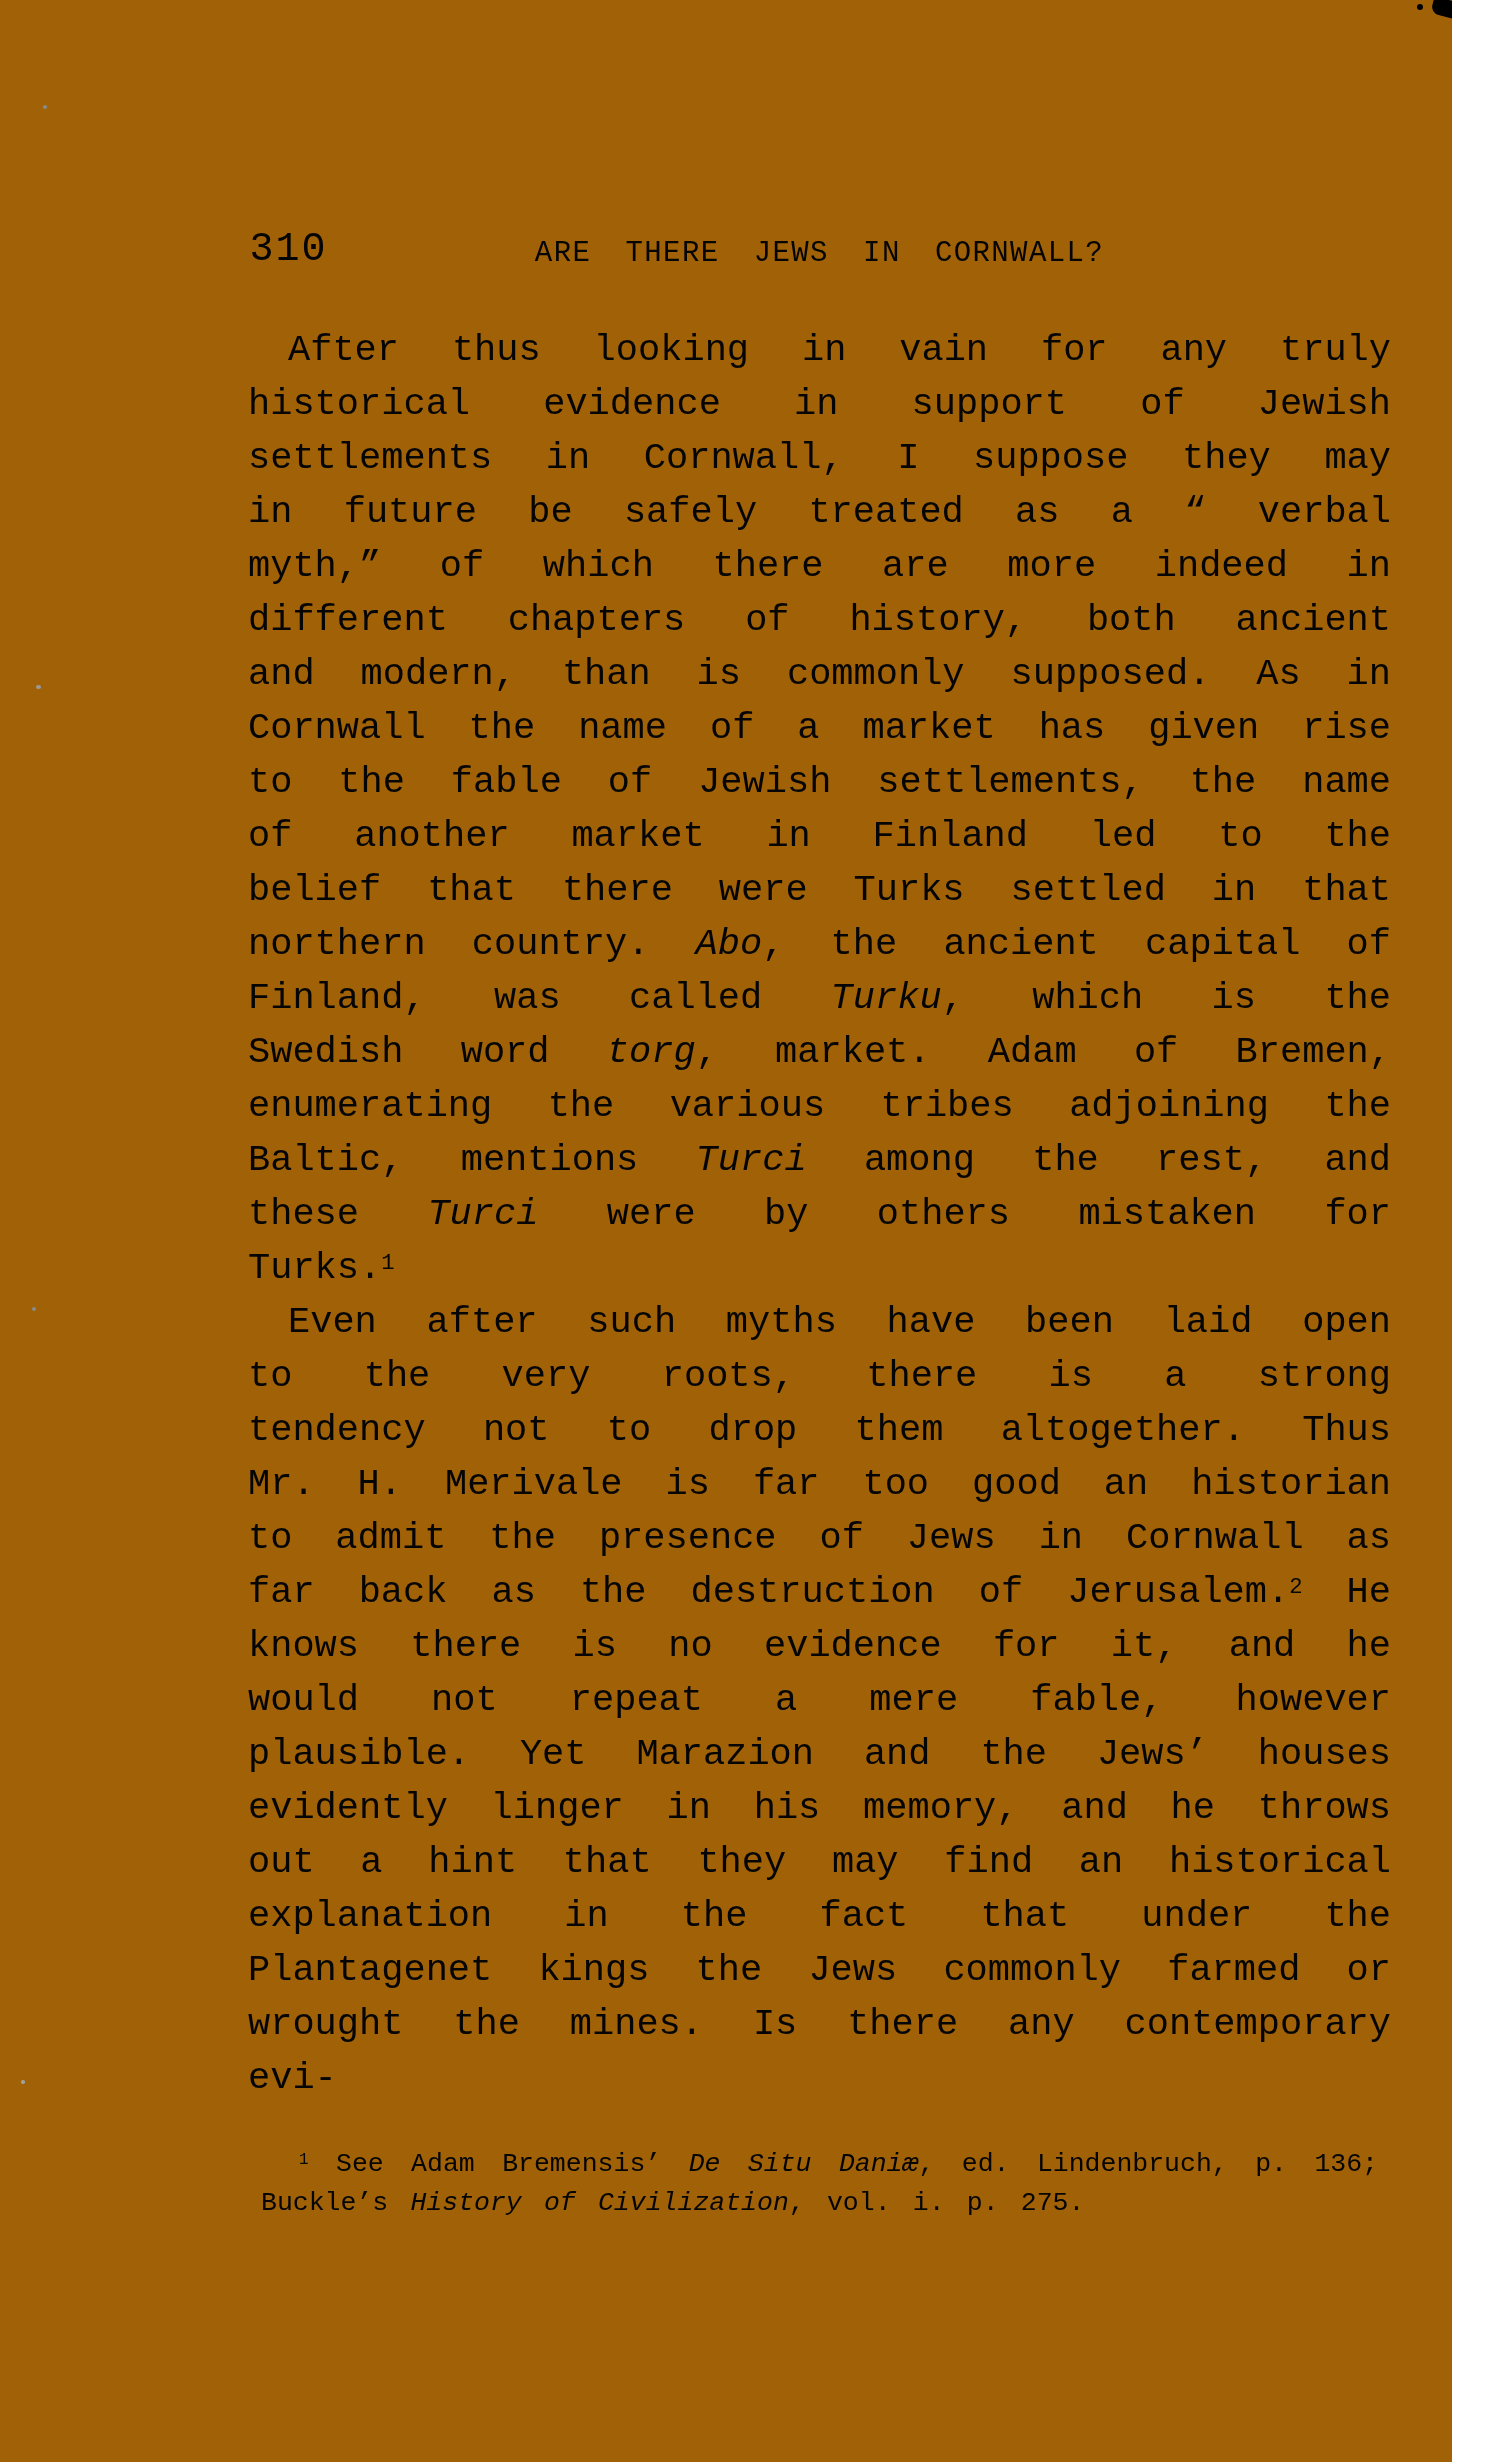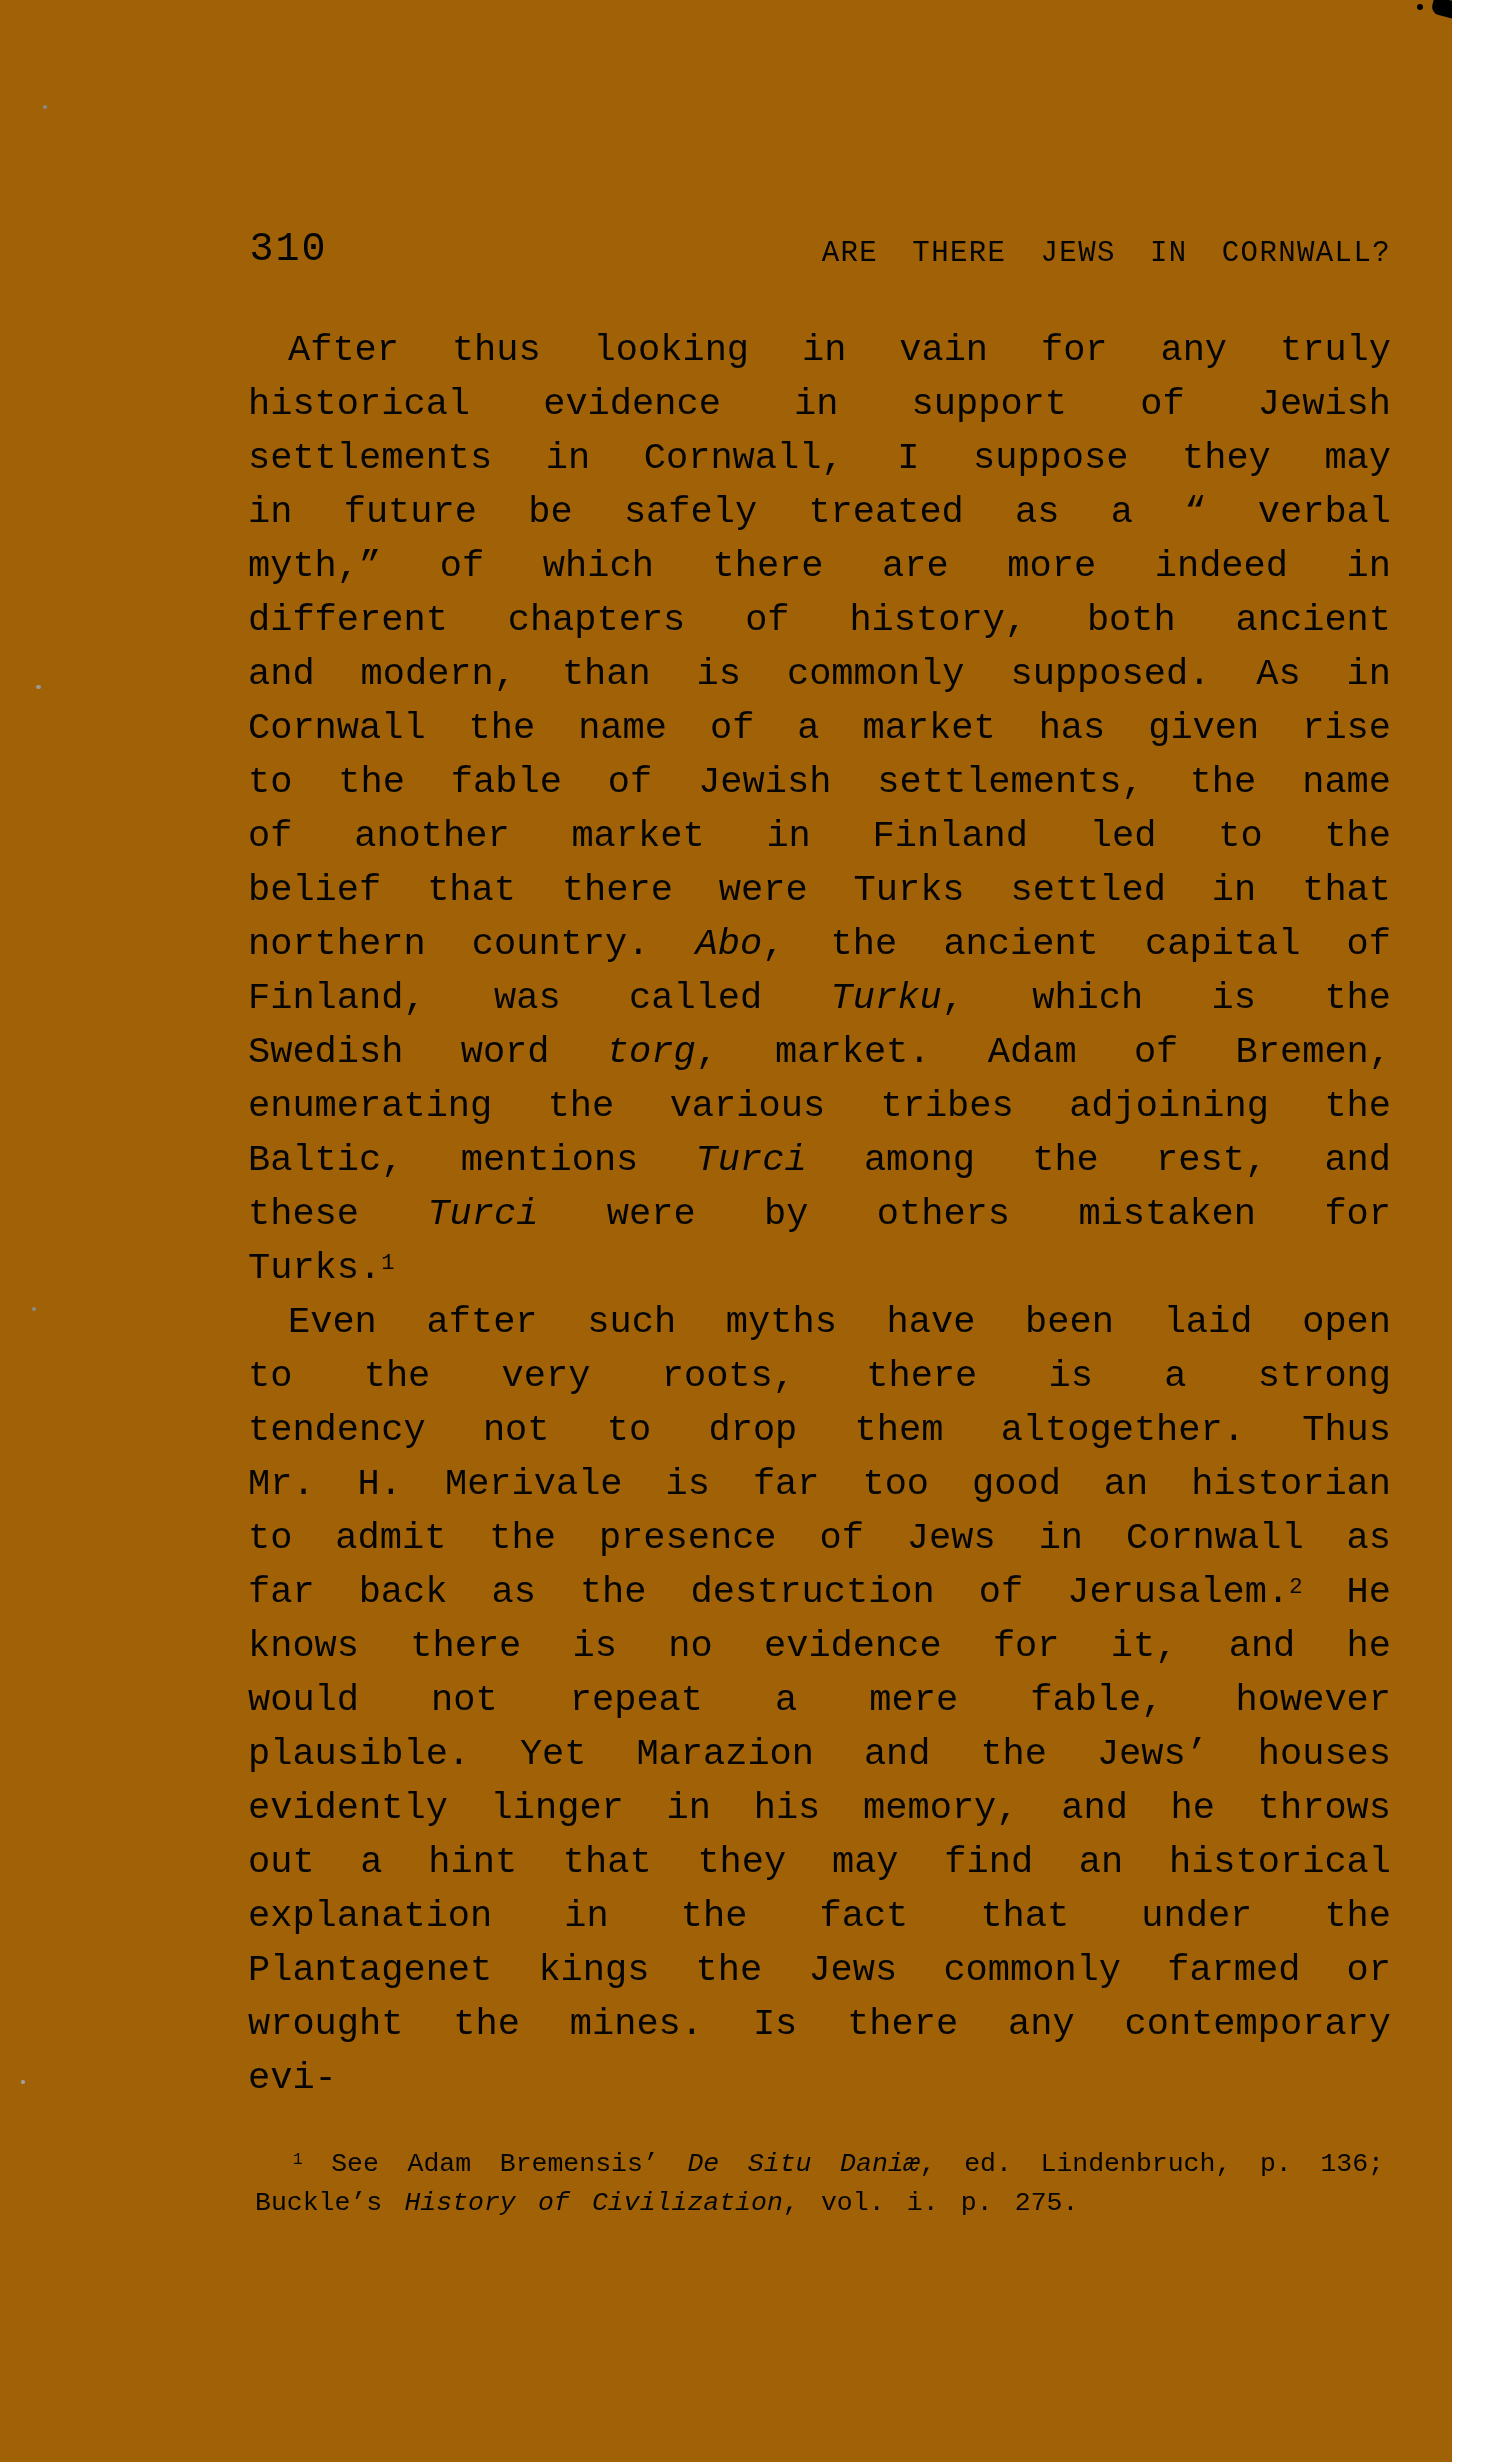--- a/index.html
+++ b/index.html
@@ -25,21 +25,21 @@
   .page-num {
     position: absolute;
     left: 1.4px;
     top: -4.2px;
     font-size: 40px;
     line-height: 52px;
     letter-spacing: 2.1px;
   }
   .head-title {
     display: block;
-    text-align: right;
+    text-align: center;
     font-size: 29px;
     line-height: 52px;
     letter-spacing: 1.4px;
     word-spacing: 15.4px;
     white-space: nowrap;
   }
   .body-text {
     margin-top: 43px;
     font-size: 37px;
     line-height: 54px;
@@ -55,21 +55,21 @@
     font-size: 0.6em;
     line-height: 0;
   }
   .footnotes {
     margin-top: 40px;
     font-size: 26.5px;
     line-height: 39px;
     text-align: justify;
     word-spacing: 6.3px;
   }
-  .fn { margin: 7px; text-indent: 38px; }
+  .fn { margin: 13px; text-indent: 38px; }
   
   .ink { position: absolute; background: #000; }
   .ink-a { left: 1432px; top: 0; width: 31px; height: 17px; border-radius: 2.1px 6.3px 4.2px 8.4px; transform: rotate(14deg); }
   .ink-b { left: 1466px; top: 1.4px; width: 31px; height: 25px; border-radius: 5.6px 1.4px 7px 2.8px; transform: rotate(-9deg); }
   .ink-c { left: 1417px; top: 4.2px; width: 6.3px; height: 6.3px; border-radius: 50%; }
   .ink-d { left: 1456px; top: 15.4px; width: 7px; height: 8.4px; border-radius: 50%; transform: rotate(20deg); }
   .ink-e { left: 1478px; top: 29px; width: 5.6px; height: 5.6px; border-radius: 50%; }
   .ink-f { left: 1484px; top: 32px; width: 15.4px; height: 3.5px; border-radius: 1.4px; }
   .ink-g { left: 1474px; top: 40px; width: 4.2px; height: 4.9px; border-radius: 50%; }
   .ink-h { left: 1485px; top: 52px; width: 4.9px; height: 4.2px; border-radius: 50%; }

